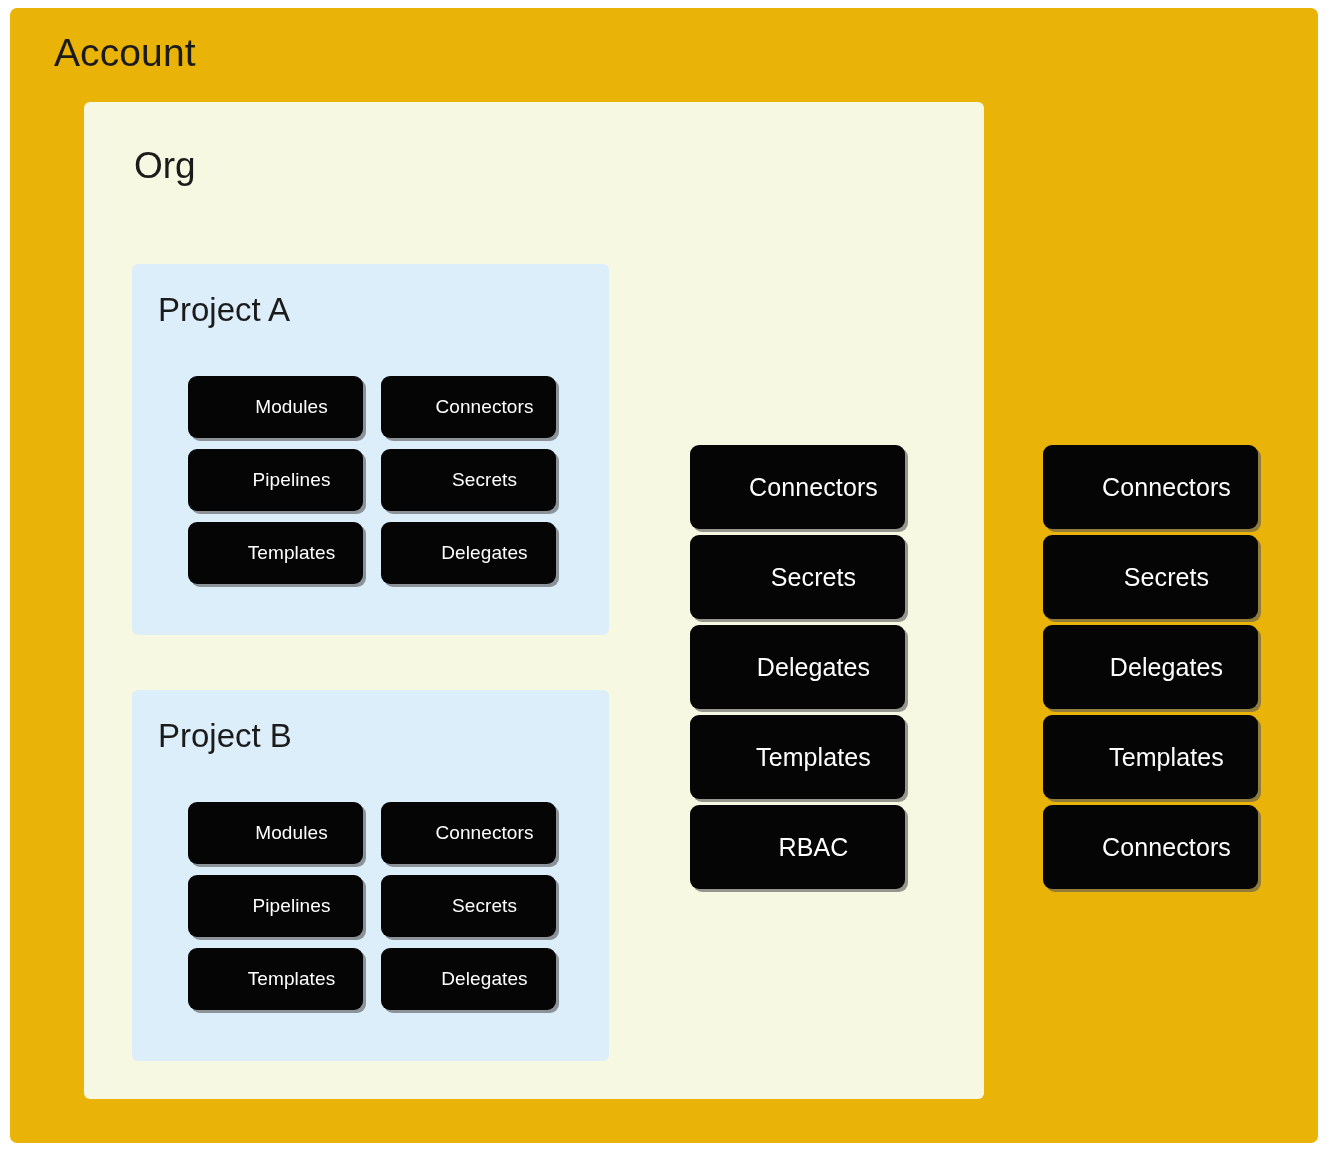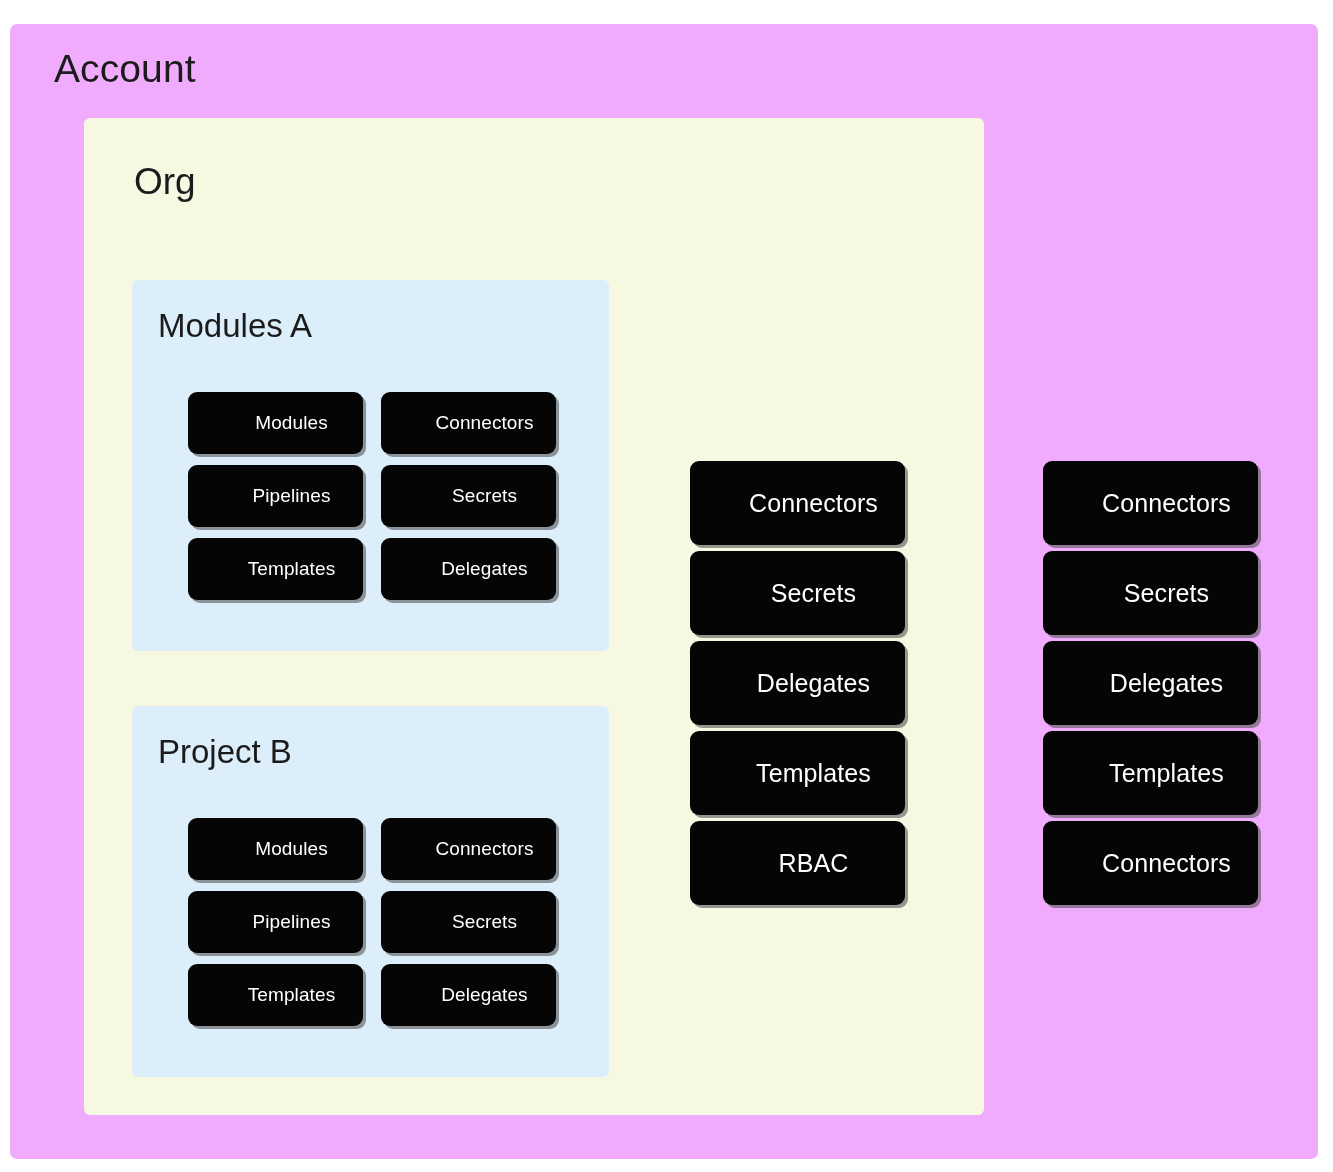--- a/index.html
+++ b/index.html
@@ -16,24 +16,24 @@
     position: relative;
     width: 1333px;
     height: 1172px;
     background: #ffffff;
   }
 
   
   .account-panel {
     position: absolute;
     left: 10px;
-    top: 24px;
+    top: 8px;
     width: 1308px;
     height: 1135px;
-    background: #f0abfc;
+    background: #eab308;
     border-radius: 7px;
     box-sizing: border-box;
   }
 
   .account-title {
     position: absolute;
     left: 44px;
     top: 22px;
     font-size: 39px;
     line-height: 46px;
@@ -153,21 +153,21 @@
 
   <div class="account-panel">
 
     <div class="account-title">Account</div>
 
     <div class="org-panel">
 
       <div class="org-title">Org</div>
 
       <div class="project-panel project-a">
-        <div class="project-title">Modules A</div>
+        <div class="project-title">Project A</div>
         <div class="project-grid">
           <div class="node node-sm">Modules</div>
           <div class="node node-sm">Connectors</div>
           <div class="node node-sm">Pipelines</div>
           <div class="node node-sm">Secrets</div>
           <div class="node node-sm">Templates</div>
           <div class="node node-sm">Delegates</div>
         </div>
       </div>
 

